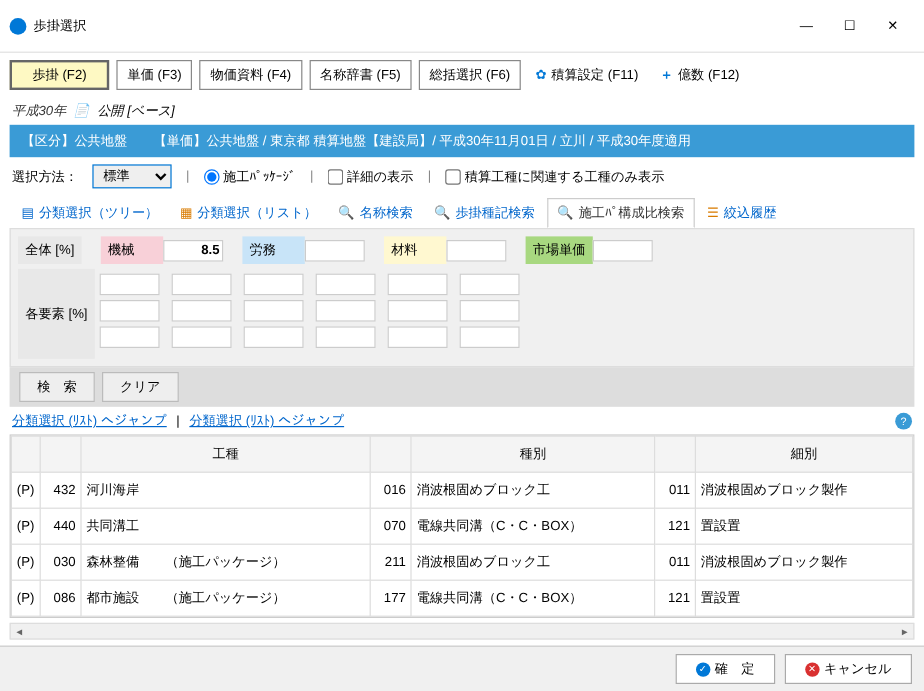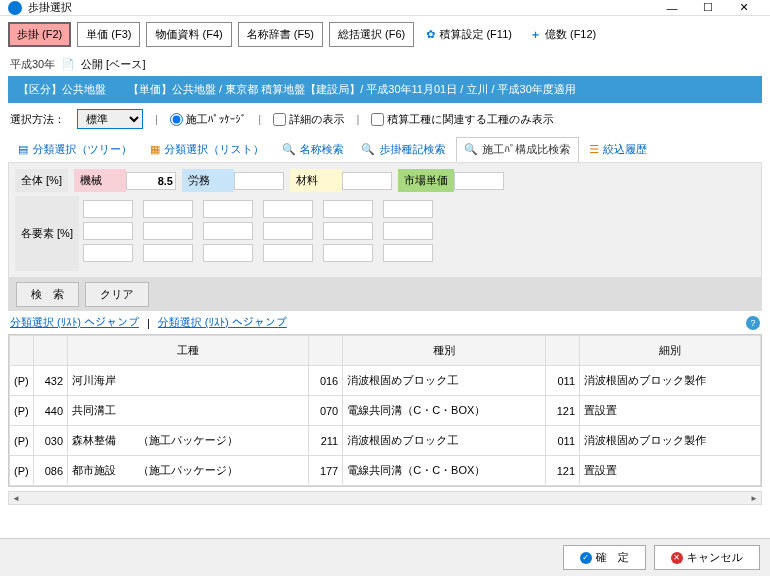--- a/index.html
+++ b/index.html
@@ -1,39 +1,39 @@
 <!DOCTYPE html>
 <html><head>
 <meta charset="utf-8">
 <style>
 * { box-sizing: border-box; margin: 0; padding: 0; font-family: "MS PGothic", "Meiryo", sans-serif; font-size: 11px; }
 body { background: #fff; width: 770px; height: 576px; overflow: hidden; display: flex; flex-direction: column; }
-.titlebar { height: 16px; display: flex; align-items: center; padding: 0 8px; border-bottom: 1px solid #e0e0e0; }
+.titlebar { height: 44px; display: flex; align-items: center; padding: 0 8px; border-bottom: 1px solid #e0e0e0; }
 .titlebar .icon { width: 14px; height: 14px; background: #0078d7; border-radius: 50%; margin-right: 6px; }
 .titlebar .title { flex: 1; }
 .titlebar .winbtn { width: 36px; height: 28px; display:flex; align-items:center; justify-content:center; cursor:pointer; }
 .toolbar { padding: 6px 8px; display: flex; gap: 6px; align-items: center; flex-wrap: wrap; }
 .toolbar .btn { border: 1px solid #888; padding: 4px 8px; background: #fff; cursor: pointer; }
-.toolbar .btn.active { background: #fca5a5; border: 2px solid #666; padding: 3px 7px; }
+.toolbar .btn.active { background: #fef9c3; border: 2px solid #666; padding: 3px 17px; }
 .toolbar .iconbtn { display: flex; align-items: center; gap: 4px; padding: 4px 6px; cursor: pointer; }
 .toolbar .gear { color: #0078d7; }
 .toolbar .plus { color: #0078d7; font-weight: bold; }
-.subhead { padding: 4px 10px 0 10px; display:flex; align-items:center; gap:6px;}
+.subhead { padding: 4px 10px 0 10px; display:flex; align-items:center; gap:6px;font-style:italic;}
 .subhead .lab { color: #333; }
 .bluebar { background: #3a9bd6; color: #fff; padding: 6px 10px; margin: 4px 8px 0 8px; }
 .selrow { display: flex; align-items: center; gap: 12px; padding: 6px 10px; flex-wrap: wrap; }
 .selrow select { border: 1px solid #0078d7; padding: 2px 18px 2px 4px; }
 .selrow .sep { color: #888; }
 .checkbox { display: flex; align-items: center; gap: 3px; }
 .checkbox input { margin: 0; }
 .tabs { display: flex; gap: 2px; padding: 2px 10px 0 10px; align-items: center; flex-wrap: wrap; }
 .tabs .tab { padding: 4px 8px; display: flex; align-items: center; gap: 4px; cursor: pointer; color: #0066cc; }
 .tabs .tab.active { background: #fff; border: 1px solid #ccc; border-bottom: 1px solid #fff; color: #333; }
 .filterarea { background: #f0f0f0; padding: 6px; margin: 0 8px; border: 1px solid #ddd; }
-.filterrow { display: flex; align-items: center; gap: 6px; margin-bottom: 4px; }
+.filterrow { display: flex; align-items: center; gap: 16px; margin-bottom: 4px; }
 .fcell { display: flex; align-items: center; }
 .fcell .lab { padding: 4px 6px; min-width: 52px; }
 .fcell input { width: 50px; padding: 2px; border: 1px solid #ccc; text-align: right; font-weight: bold; }
 .c-gray { background: #e8e8e8; }
 .c-pink { background: #f8d0d8; }
 .c-blue { background: #c8e4f8; }
 .c-yellow { background: #fff8d0; }
 .c-green { background: #a8d880; }
 .matrix { display: flex; align-items: flex-start; }
 .matrix .rowlab { background: #e8e8e8; padding: 30px 6px; min-width: 52px; text-align: center; }

